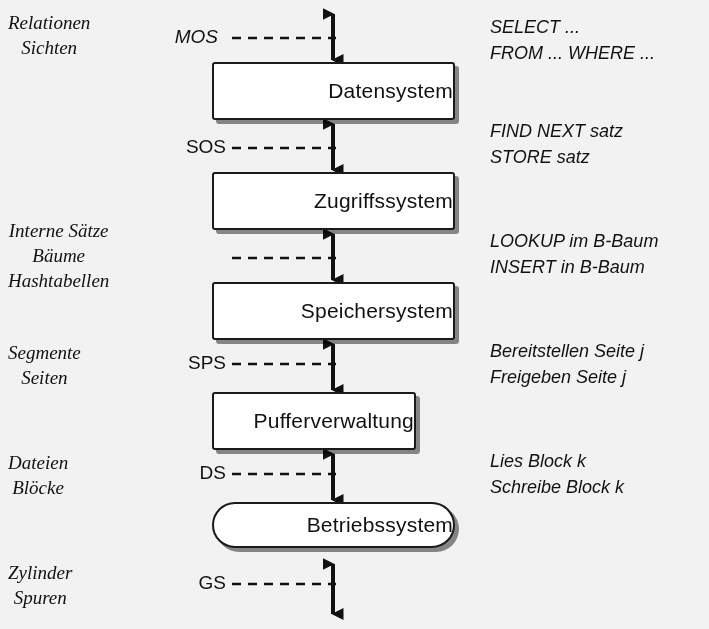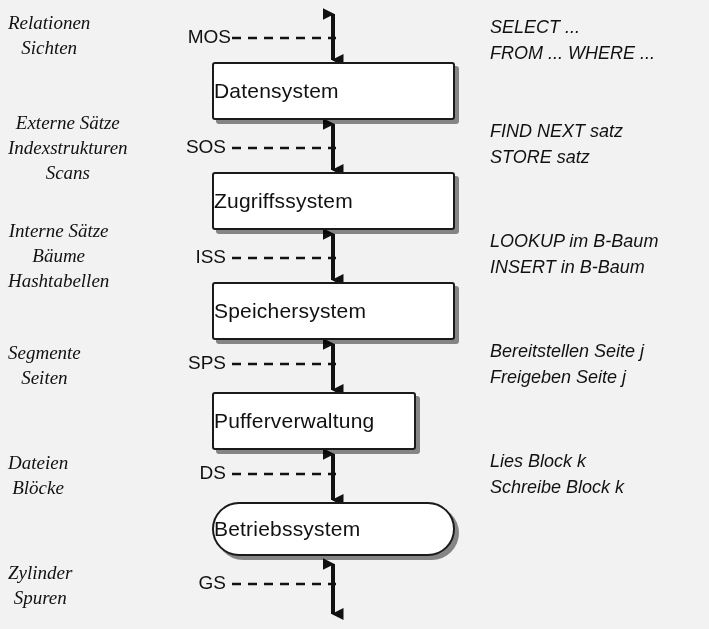--- a/index.html
+++ b/index.html
@@ -49,21 +49,21 @@
   }
   .box {
     position: absolute;
     box-sizing: border-box;
     background: #ffffff;
     border: 2px solid #1a1a1a;
     border-radius: 3px;
     box-shadow: 4px 4px 0 rgba(0,0,0,0.45);
     display: flex;
     align-items: center;
-    justify-content: flex-start;
+    justify-content: flex-end;
   }
   .box-label {
     font-family: "Liberation Sans", sans-serif;
     font-size: 21px;
     color: #111;
     letter-spacing: 0.2px;
   }
   svg.overlay {
     position: absolute;
     left: 0;
@@ -112,36 +112,32 @@
   </div>
   <div class="box" style="left:212px; top:172px; width:243px; height:58px;">
     <span class="box-label">Zugriffssystem</span>
   </div>
   <div class="box" style="left:212px; top:282px; width:243px; height:58px;">
     <span class="box-label">Speichersystem</span>
   </div>
   <div class="box" style="left:212px; top:392px; width:204px; height:58px;">
     <span class="box-label">Pufferverwaltung</span>
   </div>
-  <div class="box" style="left:212px; top:502px; width:243px; height:54px;border-radius:29px;">
+  <div class="box" style="left:212px; top:502px; width:243px; height:46px;border-radius:29px;">
     <span class="box-label">Betriebssystem</span>
   </div>
 
-  <div class="iface-label" style="left:113px; top:26px; width:118px;">MOS</div>
+  <div class="iface-label" style="left:100px; top:26px; width:118px;font-style:italic;">MOS</div>
   <div class="iface-label" style="left:108px; top:136px; width:118px;">SOS</div>
-  <div class="iface-label" style="left:108px; top:246px; width:118px;">ISS</div>
   <div class="iface-label" style="left:108px; top:352px; width:118px;">SPS</div>
   <div class="iface-label" style="left:108px; top:462px; width:118px;">DS</div>
   <div class="iface-label" style="left:108px; top:572px; width:118px;">GS</div>
 
   <div class="left-label" style="left:8px; top:10px;">Relationen
 Sichten</div>
-  <div class="left-label" style="left:8px; top:110px;">Externe Sätze
-Indexstrukturen
-Scans</div>
   <div class="left-label" style="left:8px; top:218px;">Interne Sätze
 Bäume
 Hashtabellen</div>
   <div class="left-label" style="left:8px; top:340px;">Segmente
 Seiten</div>
   <div class="left-label" style="left:8px; top:450px;">Dateien
 Blöcke</div>
   <div class="left-label" style="left:8px; top:560px;">Zylinder
 Spuren</div>
 

